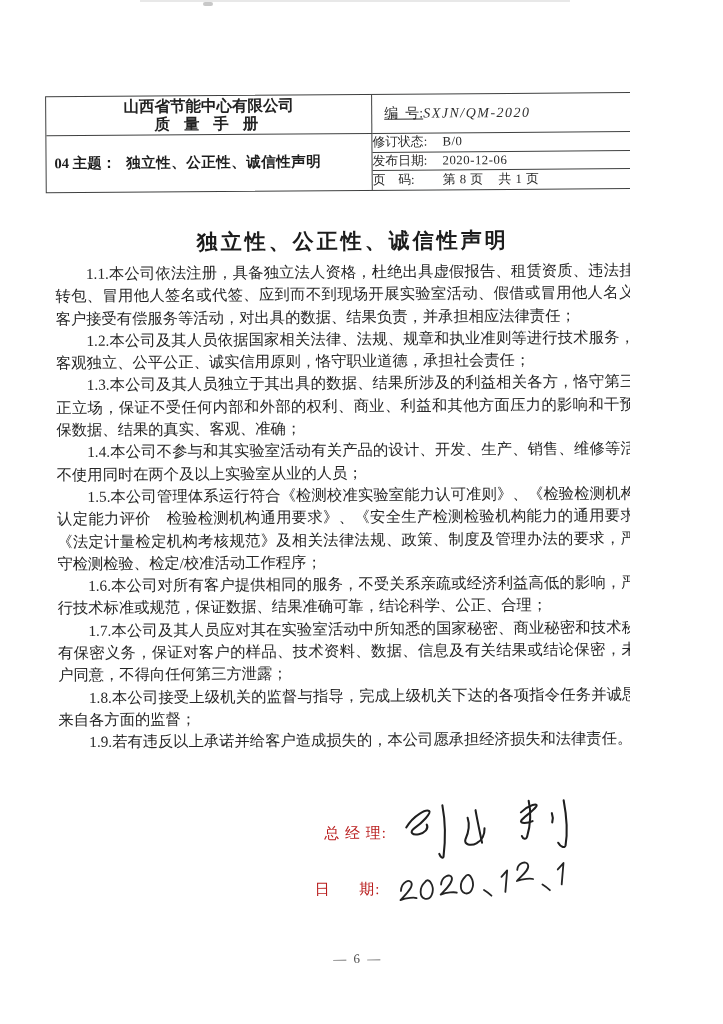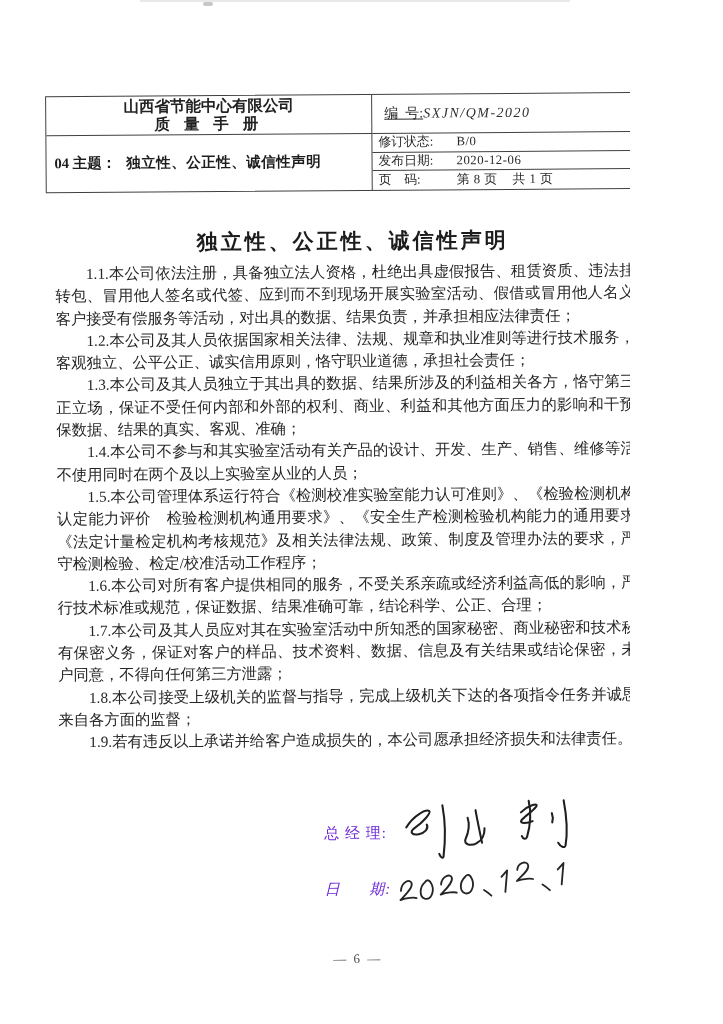--- a/index.html
+++ b/index.html
@@ -39,40 +39,40 @@
   .docno-value { font-style:italic; letter-spacing:1.5px; margin-left:0; color:#2f2f2f; }
   .cell-subject {
     grid-column:1; grid-row:2/5; border-right:1px solid #3f4040;
     display:flex; align-items:center; padding-left:8px;
     font-weight:bold; font-size:14.5px; color:#1e1e1e;
   }
   .subject-label { white-space:pre; }
   .subject-value { margin-left:10px; letter-spacing:0.5px; }
   .meta-row { grid-column:2; display:flex; align-items:center; font-size:12.8px; border-bottom:1px solid #3f4040; }
   .meta-row:last-child { border-bottom:none; }
-  .meta-label { white-space:pre; padding-left:6px; min-width:66px; }
-  .meta-value { white-space:pre; padding-left:4px; letter-spacing:0.5px;margin-left:8px; }
+  .meta-label { white-space:pre; min-width:66px; }
+  .meta-value { white-space:pre; padding-left:4px; letter-spacing:0.5px; }
 
   
   .doc-title {
     position:absolute; left:48px; top:227px; width:613px; text-align:center;
     font-size:21px; font-weight:bold; letter-spacing:3px; color:#1c1c1c;
   }
   .doc-body {
     position:absolute; left:57px; top:261px; width:610px;
     font-size:15.3px; line-height:22.3px; text-align:justify; color:#262626;
   }
   .doc-body p { margin:0; text-indent:2em; }
 
   
   .sig-label {
-    position:absolute; font-size:15px; color:#6d28d9; white-space:pre; letter-spacing:1px;
+    position:absolute; font-size:15px; color:#b91c1c; white-space:pre; letter-spacing:1px;
   }
   .sig-label-manager { left:322px; top:824px; }
-  .sig-label-date { left:322px; top:880px;font-style:italic; }
+  .sig-label-date { left:312px; top:880px; }
   .sig-svg { position:absolute; overflow:visible; }
   .svg-signature { left:398px; top:798px; width:180px; height:64px; transform:rotate(-2deg); }
   .svg-date { left:392px; top:862px; width:172px; height:46px; transform:rotate(-3deg); }
   .ink { fill:none; stroke:#1f1f1f; stroke-width:2; stroke-linecap:round; stroke-linejoin:round; }
   .ink-thin { fill:none; stroke:#242424; stroke-width:1.8; stroke-linecap:round; stroke-linejoin:round; }
 
   
   .footer-page {
     position:absolute; left:48px; top:951px; width:613px; text-align:center;
     font-size:13px; letter-spacing:2px; color:#4a4a4a; white-space:pre;

